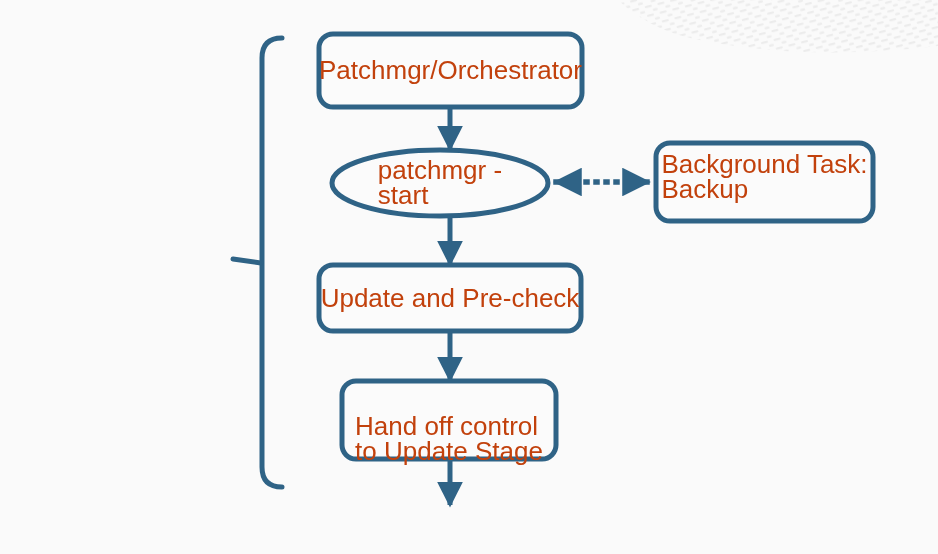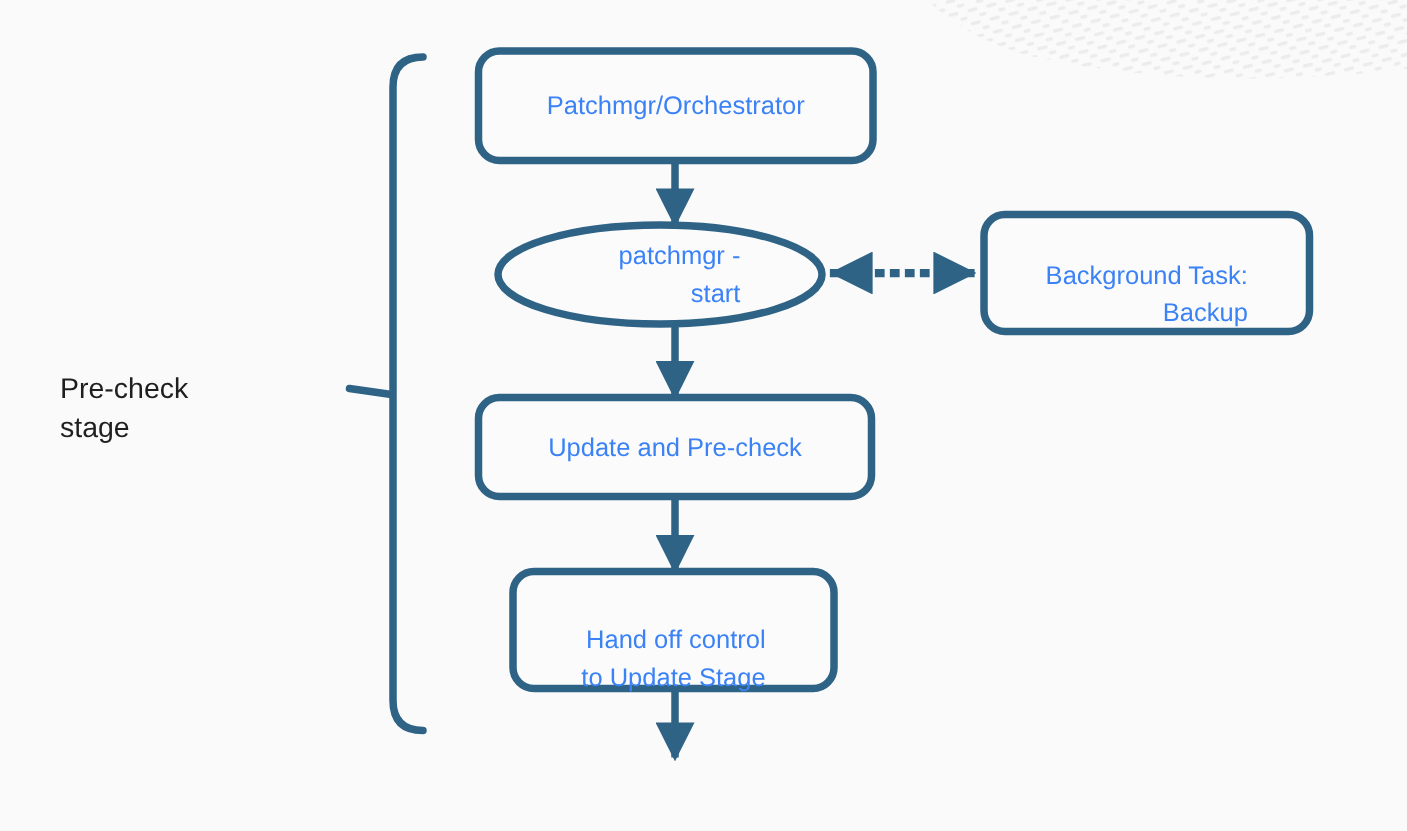--- a/index.html
+++ b/index.html
@@ -24,23 +24,23 @@
     left: 0;
     top: 0;
     width: 938px;
     height: 554px;
   }
   .node-label {
     position: absolute;
     display: flex;
     align-items: center;
     justify-content: center;
-    text-align: right;
-    color: #3b82f6;
-    font-size: 17px;
+    text-align: left;
+    color: #c2410c;
+    font-size: 26px;
     line-height: 25px;
     white-space: pre-line;
     pointer-events: none;
   }
   .stage-label {
     position: absolute;
     color: #1f1f1f;
     font-size: 19px;
     line-height: 26px;
     white-space: pre-line;
@@ -92,29 +92,27 @@
 
     <ellipse cx="440" cy="183" rx="108" ry="33" fill="#fbfbfb" stroke="#2f6386" stroke-width="5"></ellipse>
 
     <rect x="656" y="143" width="217" height="78" rx="14" ry="14" fill="#fbfbfb" stroke="#2f6386" stroke-width="5"></rect>
 
     <rect x="319" y="265" width="262" height="66" rx="14" ry="14" fill="#fbfbfb" stroke="#2f6386" stroke-width="5"></rect>
 
     <rect x="342" y="381" width="214" height="78" rx="14" ry="14" fill="#fbfbfb" stroke="#2f6386" stroke-width="5"></rect>
   </svg>
 
-  <div class="stage-label" style="left:40px; top:247px; width:180px;">Pre-check
-stage</div>
 
   <div class="node-label" style="left:319px; top:34px; width:263px; height:73px;">Patchmgr/Orchestrator</div>
 
-  <div class="node-label" style="left:345px; top:150px; width:216px; height:66px;">patchmgr -
+  <div class="node-label" style="left:332px; top:150px; width:216px; height:66px;">patchmgr -
 start</div>
 
-  <div class="node-label" style="left:656px; top:157px; width:217px; height:78px;">Background Task:
+  <div class="node-label" style="left:656px; top:138px; width:217px; height:78px;">Background Task:
 Backup</div>
 
   <div class="node-label" style="left:319px; top:265px; width:262px; height:66px;">Update and Pre-check</div>
 
   <div class="node-label" style="left:342px; top:400px; width:214px; height:78px;">Hand off control
 to Update Stage</div>
 
 </div>
 
 </body></html>

